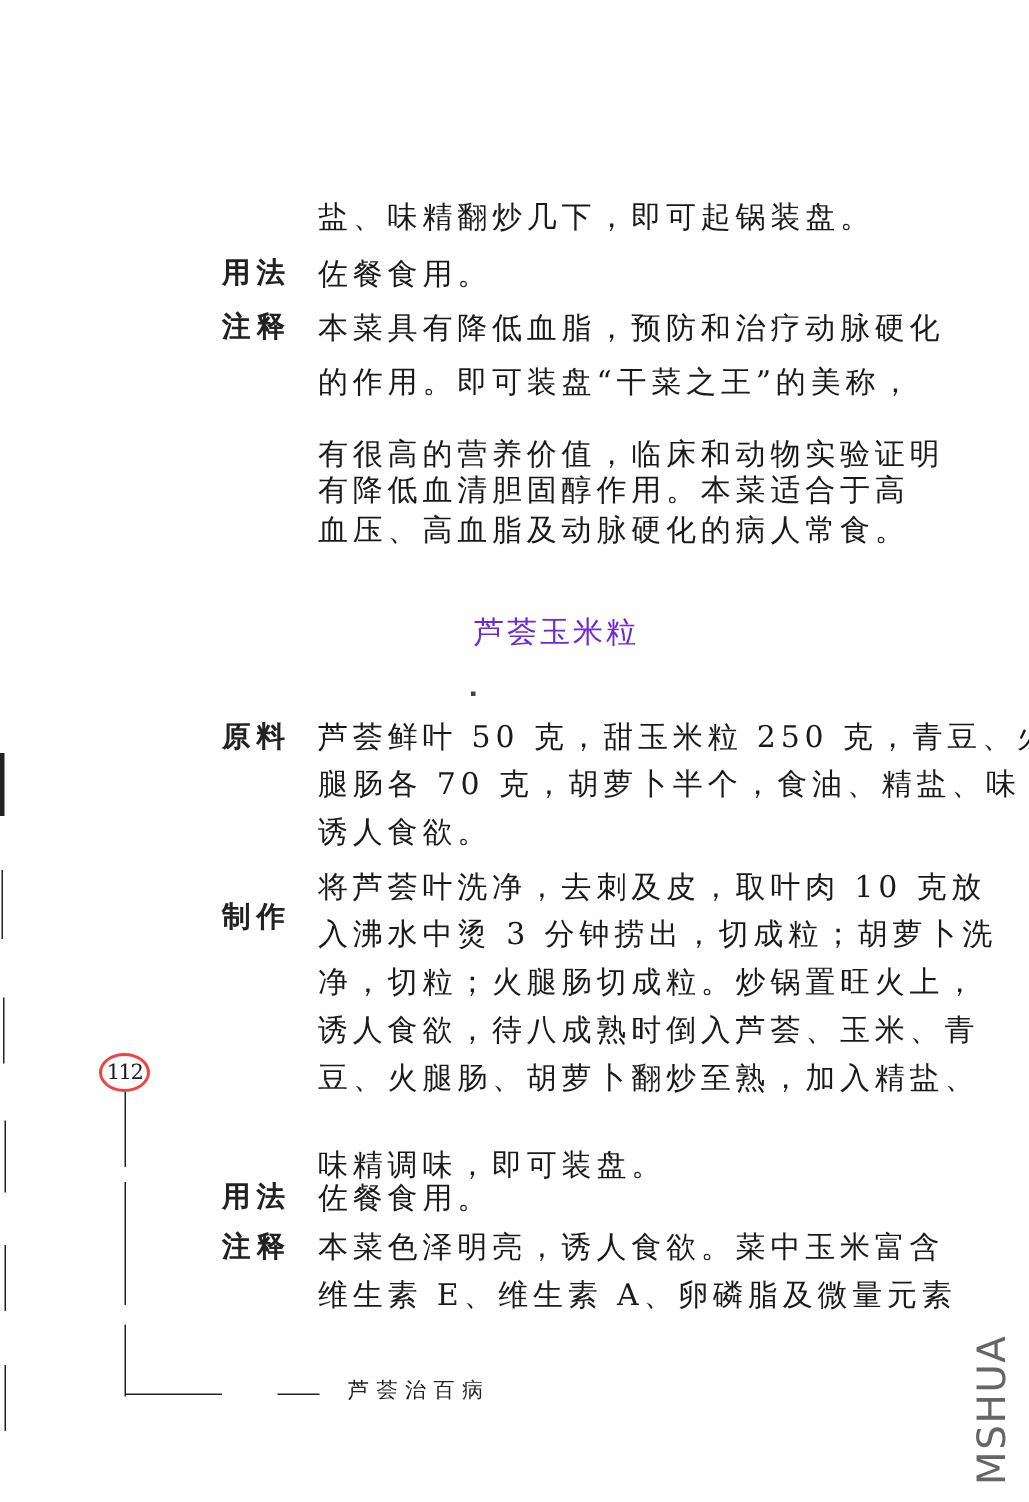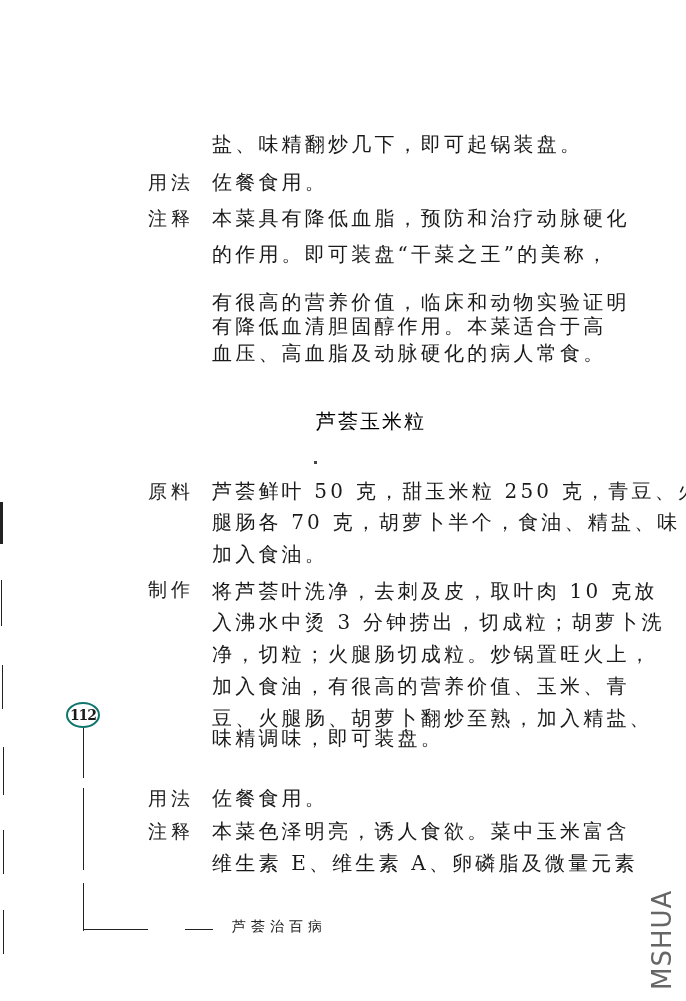--- a/index.html
+++ b/index.html
@@ -1,28 +1,28 @@
 <!DOCTYPE html>
 <html><head>
 <meta charset="utf-8">
 <style>
   html, body { margin: 0; padding: 0; }
   body {
     width: 686px; height: 1001px; background: #ffffff; position: relative; overflow: hidden;
     font-family: "DejaVu Serif", "Liberation Serif", serif; color: #1a1a1a;
   }
   .line { position: absolute; font-size: 20px; line-height: 26px; white-space: nowrap; letter-spacing: 3.2px; }
-  .label { position: absolute; left: 148px; font-size: 19px; line-height: 26px; letter-spacing: 4px; font-weight: normal; color: #222; }
+  .label { position: absolute; left: 148px; font-size: 19px; line-height: 26px; letter-spacing: 4px; font-weight: bold; color: #222; }
   .body-text { left: 212px; }
-  .title { position: absolute; left: 316px; top: 408px; font-size: 20px; letter-spacing: 2px; font-family: "DejaVu Sans", sans-serif; color: #000000; }
+  .title { position: absolute; left: 316px; top: 408px; font-size: 20px; letter-spacing: 2px; font-family: "DejaVu Sans", sans-serif; color: #6d28d9; }
   .dot { position: absolute; left: 314px; top: 461px; width: 3px; height: 3px; background: #444; }
   .vbar { position: absolute; background: #222; }
   .page-num {
-    position: absolute; left: 66px; top: 702px; width: 30px; height: 22px; border: 2px solid #0f766e; border-radius: 50%;
-    font-family: "DejaVu Serif", serif; font-weight: bold; font-size: 14px; line-height: 22px; text-align: center; letter-spacing: -1px;
+    position: absolute; left: 66px; top: 702px; width: 30px; height: 22px; border: 2px solid #ef4444; border-radius: 50%;
+    font-family: "DejaVu Serif", serif; font-weight: normal; font-size: 14px; line-height: 22px; text-align: center; letter-spacing: -1px;
   }
   .footer-text { position: absolute; left: 232px; top: 918px; font-family: Liberation Serif, serif; font-size: 14px; letter-spacing: 5px; color: #222; }
   .watermark {
     position: absolute; left: 647px; top: 990px; transform-origin: left top; transform: rotate(-90deg);
     font-family: "DejaVu Sans", sans-serif; font-size: 26px; color: #666; letter-spacing: 1px;
   }
 </style>
 </head>
 <body>
 
@@ -39,29 +39,29 @@
   <div class="line body-text" style="top:289px">有很高的营养价值，临床和动物实验证明</div>
   <div class="line body-text" style="top:313px">有降低血清胆固醇作用。本菜适合于高</div>
   <div class="line body-text" style="top:340px">血压、高血脂及动脉硬化的病人常食。</div>
 
   <div class="title">芦荟玉米粒</div>
   <div class="dot"></div>
 
   <div class="label" style="top:478px">原料</div>
   <div class="line body-text" style="top:478px">芦荟鲜叶 50 克，甜玉米粒 250 克，青豆、火</div>
   <div class="line body-text" style="top:509px">腿肠各 70 克，胡萝卜半个，食油、精盐、味</div>
-  <div class="line body-text" style="top:541px">加入食油。</div>
+  <div class="line body-text" style="top:541px">诱人食欲。</div>
 
-  <div class="label" style="top:576px">制作</div>
+  <div class="label" style="top:598px">制作</div>
   <div class="line body-text" style="top:578px">将芦荟叶洗净，去刺及皮，取叶肉 10 克放</div>
   <div class="line body-text" style="top:609px">入沸水中烫 3 分钟捞出，切成粒；胡萝卜洗</div>
   <div class="line body-text" style="top:641px">净，切粒；火腿肠切成粒。炒锅置旺火上，</div>
-  <div class="line body-text" style="top:673px">加入食油，有很高的营养价值、玉米、青</div>
+  <div class="line body-text" style="top:673px">诱人食欲，待八成熟时倒入芦荟、玉米、青</div>
   <div class="line body-text" style="top:705px">豆、火腿肠、胡萝卜翻炒至熟，加入精盐、</div>
-  <div class="line body-text" style="top:725px">味精调味，即可装盘。</div>
+  <div class="line body-text" style="top:763px">味精调味，即可装盘。</div>
 
   <div class="label" style="top:785px">用法</div>
   <div class="line body-text" style="top:785px">佐餐食用。</div>
 
   <div class="label" style="top:818px">注释</div>
   <div class="line body-text" style="top:818px">本菜色泽明亮，诱人食欲。菜中玉米富含</div>
   <div class="line body-text" style="top:850px">维生素 E、维生素 A、卵磷脂及微量元素</div>
 
   <div class="vbar" style="left:0;top:502px;width:3px;height:42px"></div>
   <div class="vbar" style="left:1px;top:580px;width:1px;height:46px"></div>

